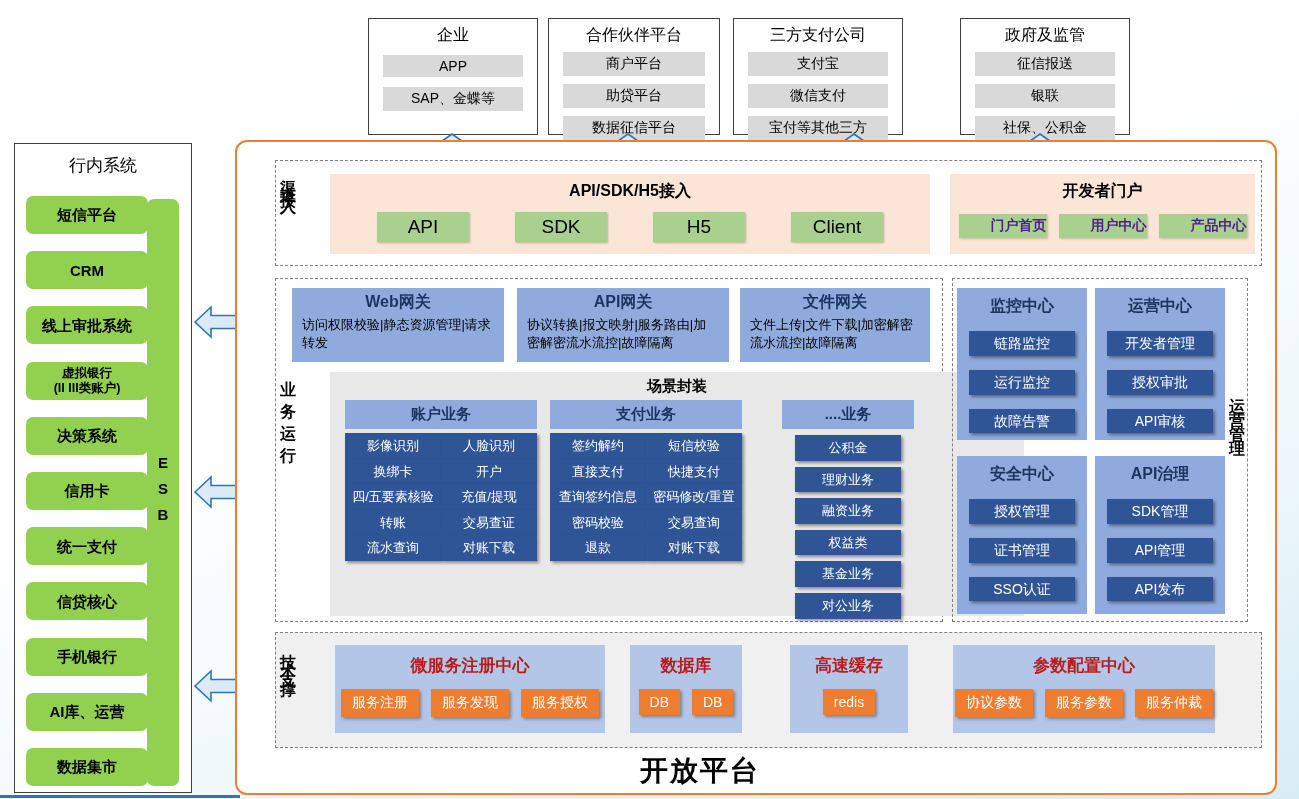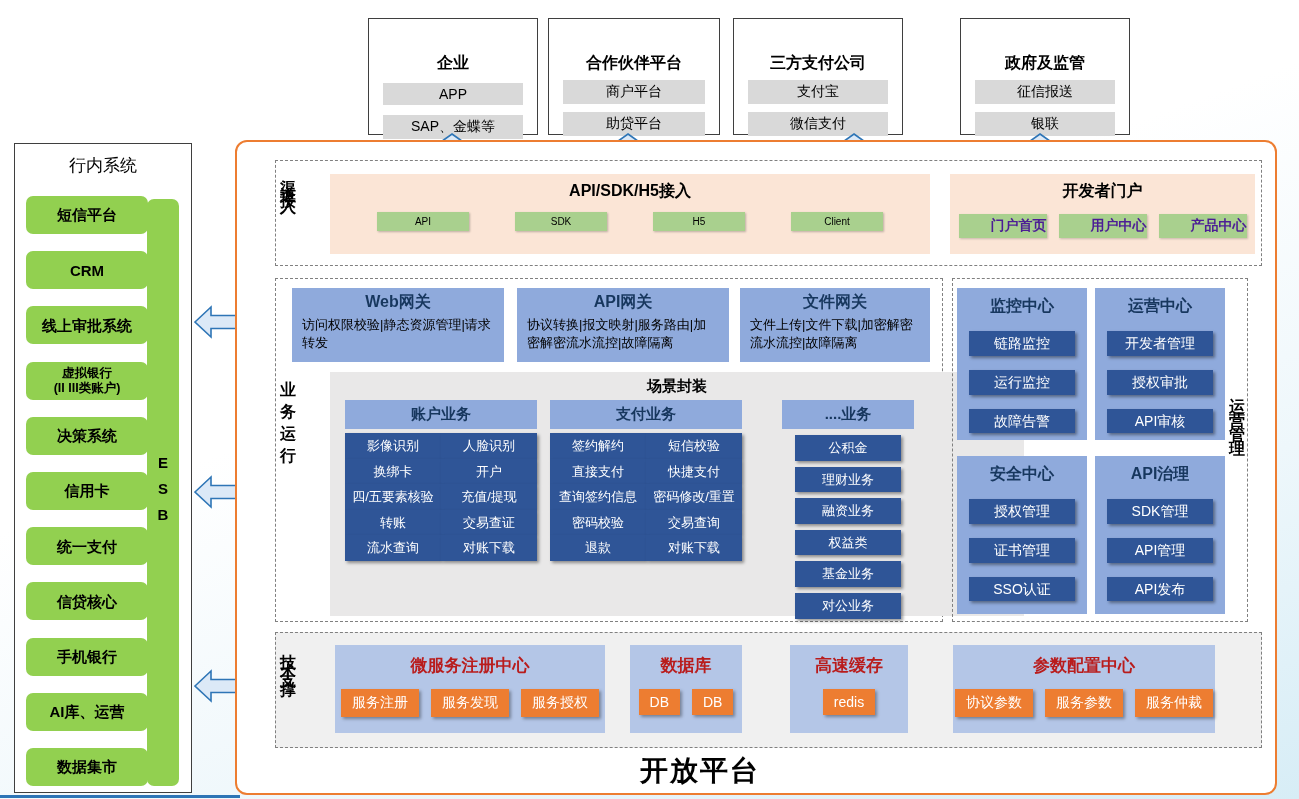--- a/index.html
+++ b/index.html
@@ -2,21 +2,21 @@
 <html><head>
 <meta charset="utf-8">
 <style>
   * { margin:0; padding:0; box-sizing:border-box; }
   body { font-family:"Liberation Sans","DejaVu Sans",sans-serif; color:#000; }
   .screen { position:relative; width:1299px; height:799px; overflow:hidden;
             background:linear-gradient(160deg,#ffffff 42%,#eef7fb 72%,#d7edf6 100%); }
 
   
   .ext-box { position:absolute; top:18px; height:117px; background:#fff; border:1px solid #3f3f3f; padding:6px 14px 0; }
-  .ext-title { text-align:center; font-weight:bold; font-size:16px; margin-bottom:6px;margin-top:28px; }
+  .ext-title { text-align:center; font-weight:normal; font-size:16px; margin-bottom:6px; }
   .ext-items { display:flex; flex-direction:column; gap:8px; }
   .ext-box.two .ext-items { gap:10px; margin-top:9px; }
   .ext-item { background:#D9D9D9; text-align:center; font-size:14px; padding:3px 0; }
 
   
   .sidebar { position:absolute; left:14px; top:143px; width:178px; height:650px; background:#fff; border:1px solid #3f3f3f; }
   .sidebar-title { text-align:center; font-weight:normal; font-size:17px; margin-top:10px; }
   .side-items { position:absolute; left:11px; top:52px; bottom:6px; width:122px; display:flex; flex-direction:column; justify-content:space-between; }
   .side-item { background:#92D050; border-radius:7px; min-height:38px; display:flex; align-items:center; justify-content:center;
                text-align:center; font-weight:bold; font-size:15px; white-space:pre-line; line-height:1.15; padding:2px; }
@@ -31,21 +31,21 @@
   .platform-title { position:absolute; top:752px; left:480px; width:440px; text-align:center;
                     font-size:28px; font-weight:bold; letter-spacing:2px; }
 
   .dashed { position:absolute; border:1px dashed #808080; }
   .vlabel { position:absolute; writing-mode:vertical-rl; text-orientation:upright; font-weight:bold; font-size:16px; line-height:1; }
 
   
   .peach { position:absolute; top:174px; height:80px; background:#FBE5D6; text-align:center; }
   .peach-title { font-weight:bold; font-size:16px; margin-top:7px; }
   .peach-buttons { display:flex; justify-content:center; gap:46px; margin-top:10px; }
-  .green-btn { background:#A9D08E; font-size:10px; padding:4px 0; width:92px; text-align:center; box-shadow:1px 1px 2px rgba(0,0,0,0.25); }
+  .green-btn { background:#A9D08E; font-size:19px; padding:4px 0; width:92px; text-align:center; box-shadow:1px 1px 2px rgba(0,0,0,0.25); }
   .portal-buttons { display:flex; justify-content:center; gap:12px; margin-top:12px; }
   .portal-btn { background:#A9D08E; color:#4c1d95; font-weight:bold; font-size:14px; width:88px; padding:3px 0; text-align:right;
                 box-shadow:1px 1px 2px rgba(0,0,0,0.2); }
 
   
   .gateway { position:absolute; top:288px; height:74px; background:#8FAADC; padding:4px 10px 0; }
   .gw-title { text-align:center; font-weight:bold; font-size:16px; color:#17375E; }
   .gw-desc { font-size:13px; margin-top:3px; line-height:1.4; word-break:break-all; text-align:left; }
 
   

